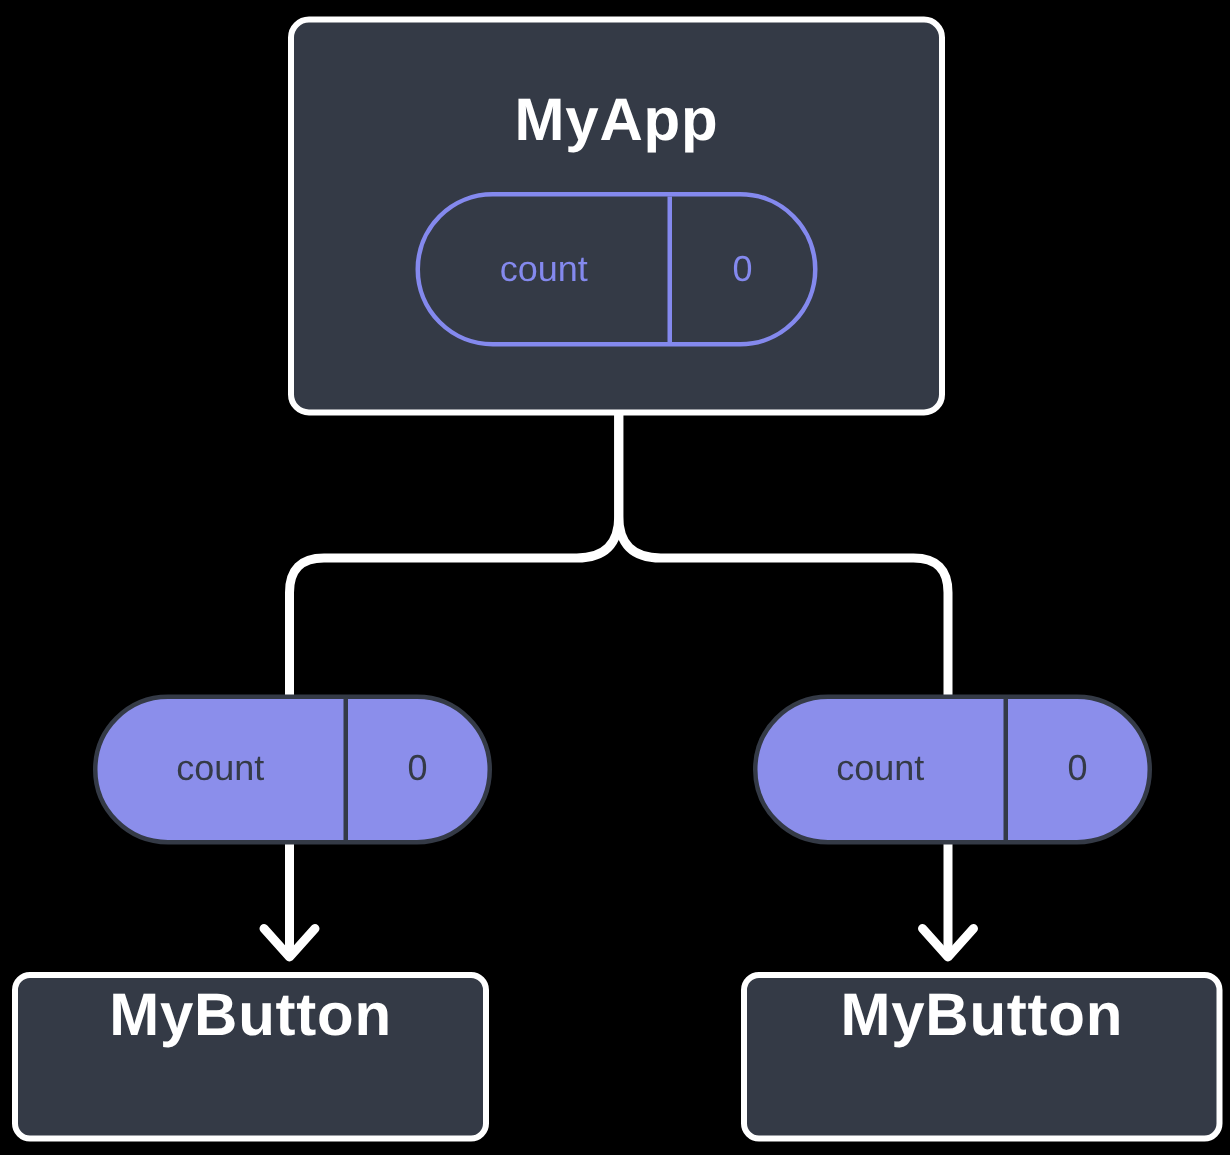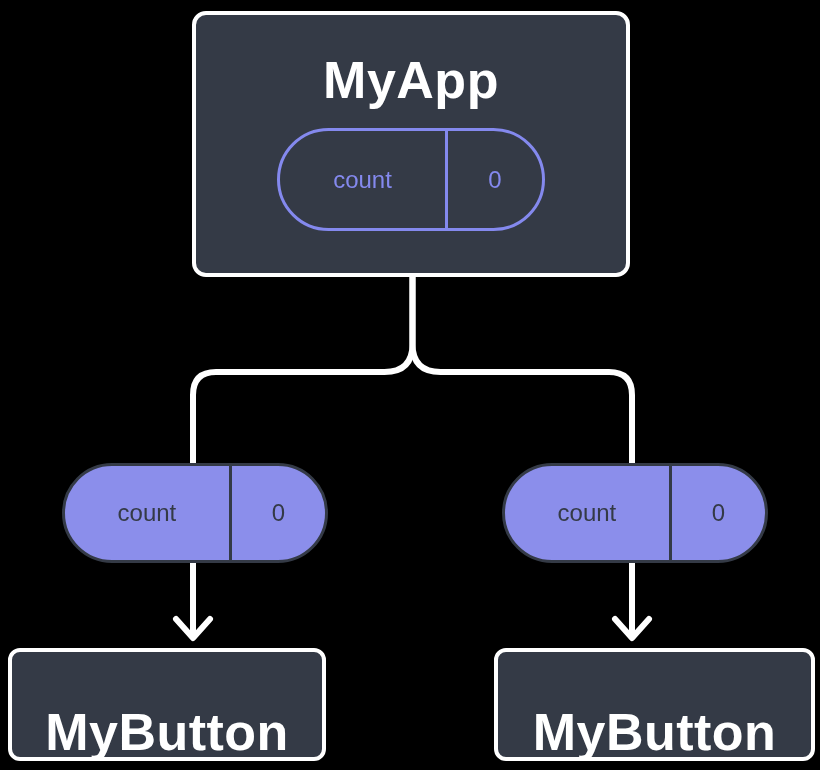--- a/index.html
+++ b/index.html
@@ -19,25 +19,25 @@
   .connector-layer{position:absolute;left:0;top:0;width:820px;height:770px;z-index:1;}
   .connector-layer path{fill:none;stroke:var(--connector);stroke-width:6;stroke-linecap:round;stroke-linejoin:round;}
   .node{
     position:absolute;z-index:2;
     background:var(--node-fill);
     border:4px solid var(--node-border);
     border-radius:14px;
   }
   .root-node{left:192px;top:11px;width:438px;height:266px;}
   .node-title{
-    font-size:52px;font-weight:700;color:var(--node-text);
+    font-size:40px;font-weight:700;color:var(--node-text);
     text-align:center;line-height:50px;letter-spacing:0.5px;
   }
   .root-node .node-title{position:absolute;left:0;right:0;top:40px;}
-  .child-node{display:flex;align-items:flex-end;justify-content:center;border-radius:12px;}
+  .child-node{display:flex;align-items:flex-start;justify-content:center;border-radius:12px;}
   .child-node-left{left:8px;top:648px;width:318px;height:113px;}
   .child-node-right{left:494px;top:648px;width:321px;height:113px;}
   .pill{
     position:absolute;z-index:3;display:flex;align-items:stretch;
     border-radius:60px;font-size:24px;font-weight:400;
   }
   .pill-section{display:flex;align-items:center;justify-content:center;}
   .pill-name{flex:0 0 63%;}
   .pill-value{flex:1 1 auto;}
   .pill-divider{width:3px;align-self:stretch;}

